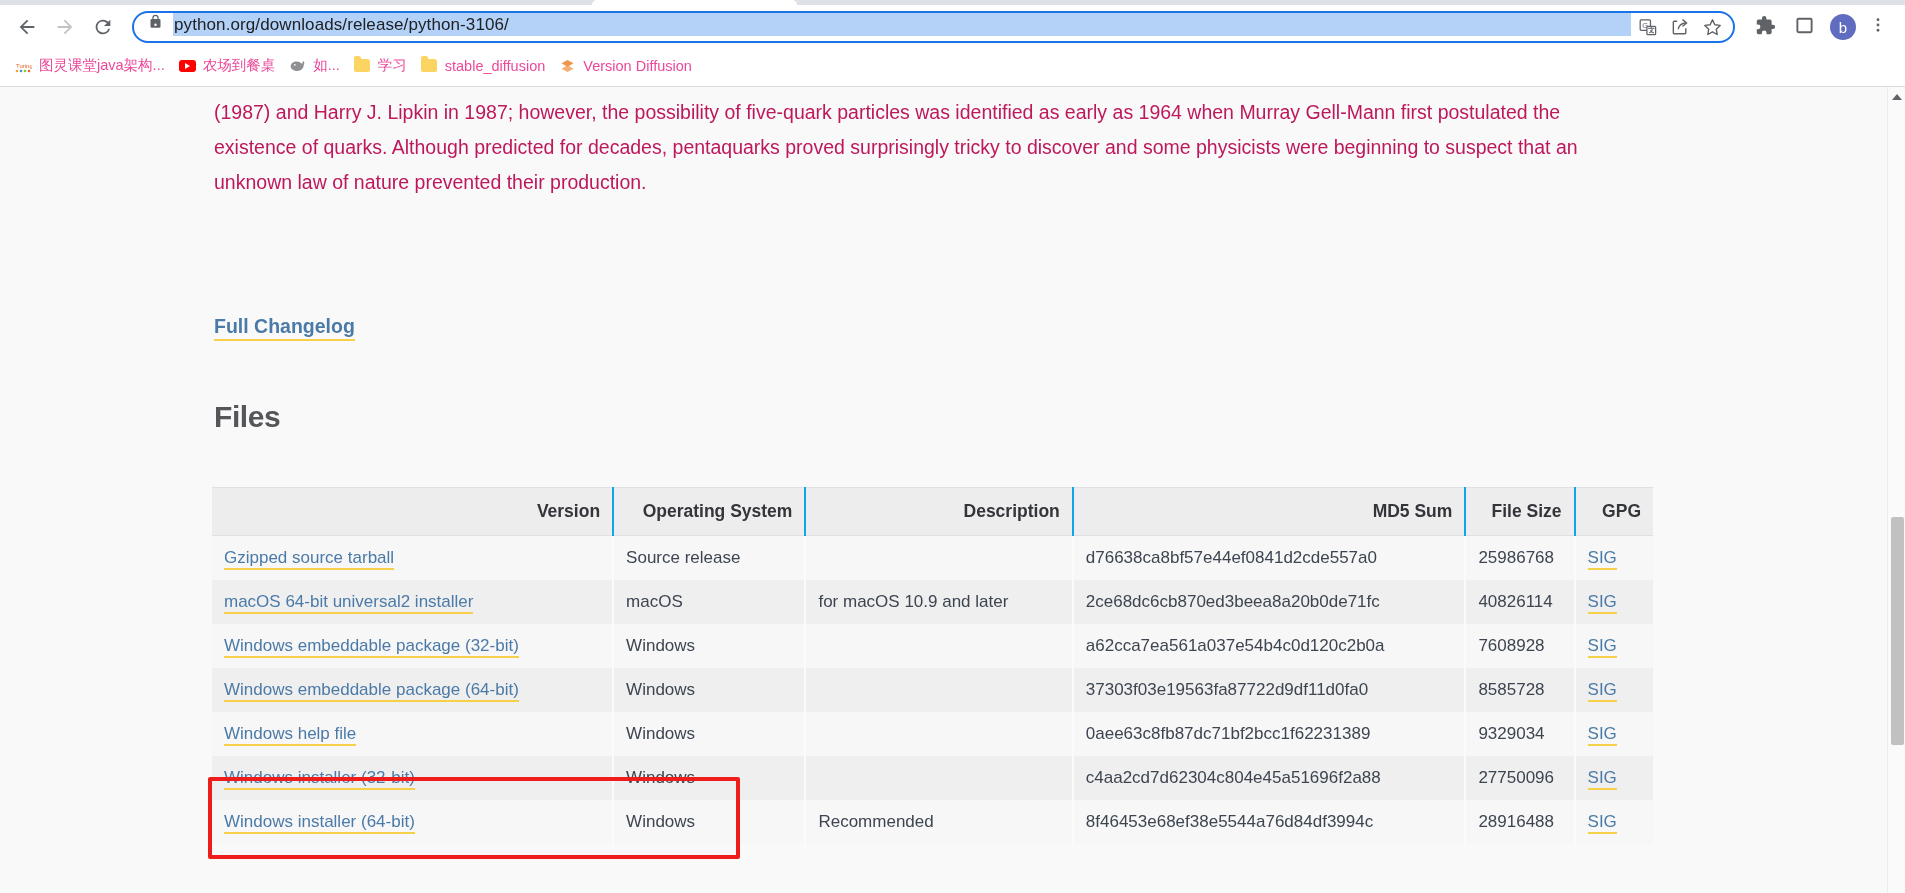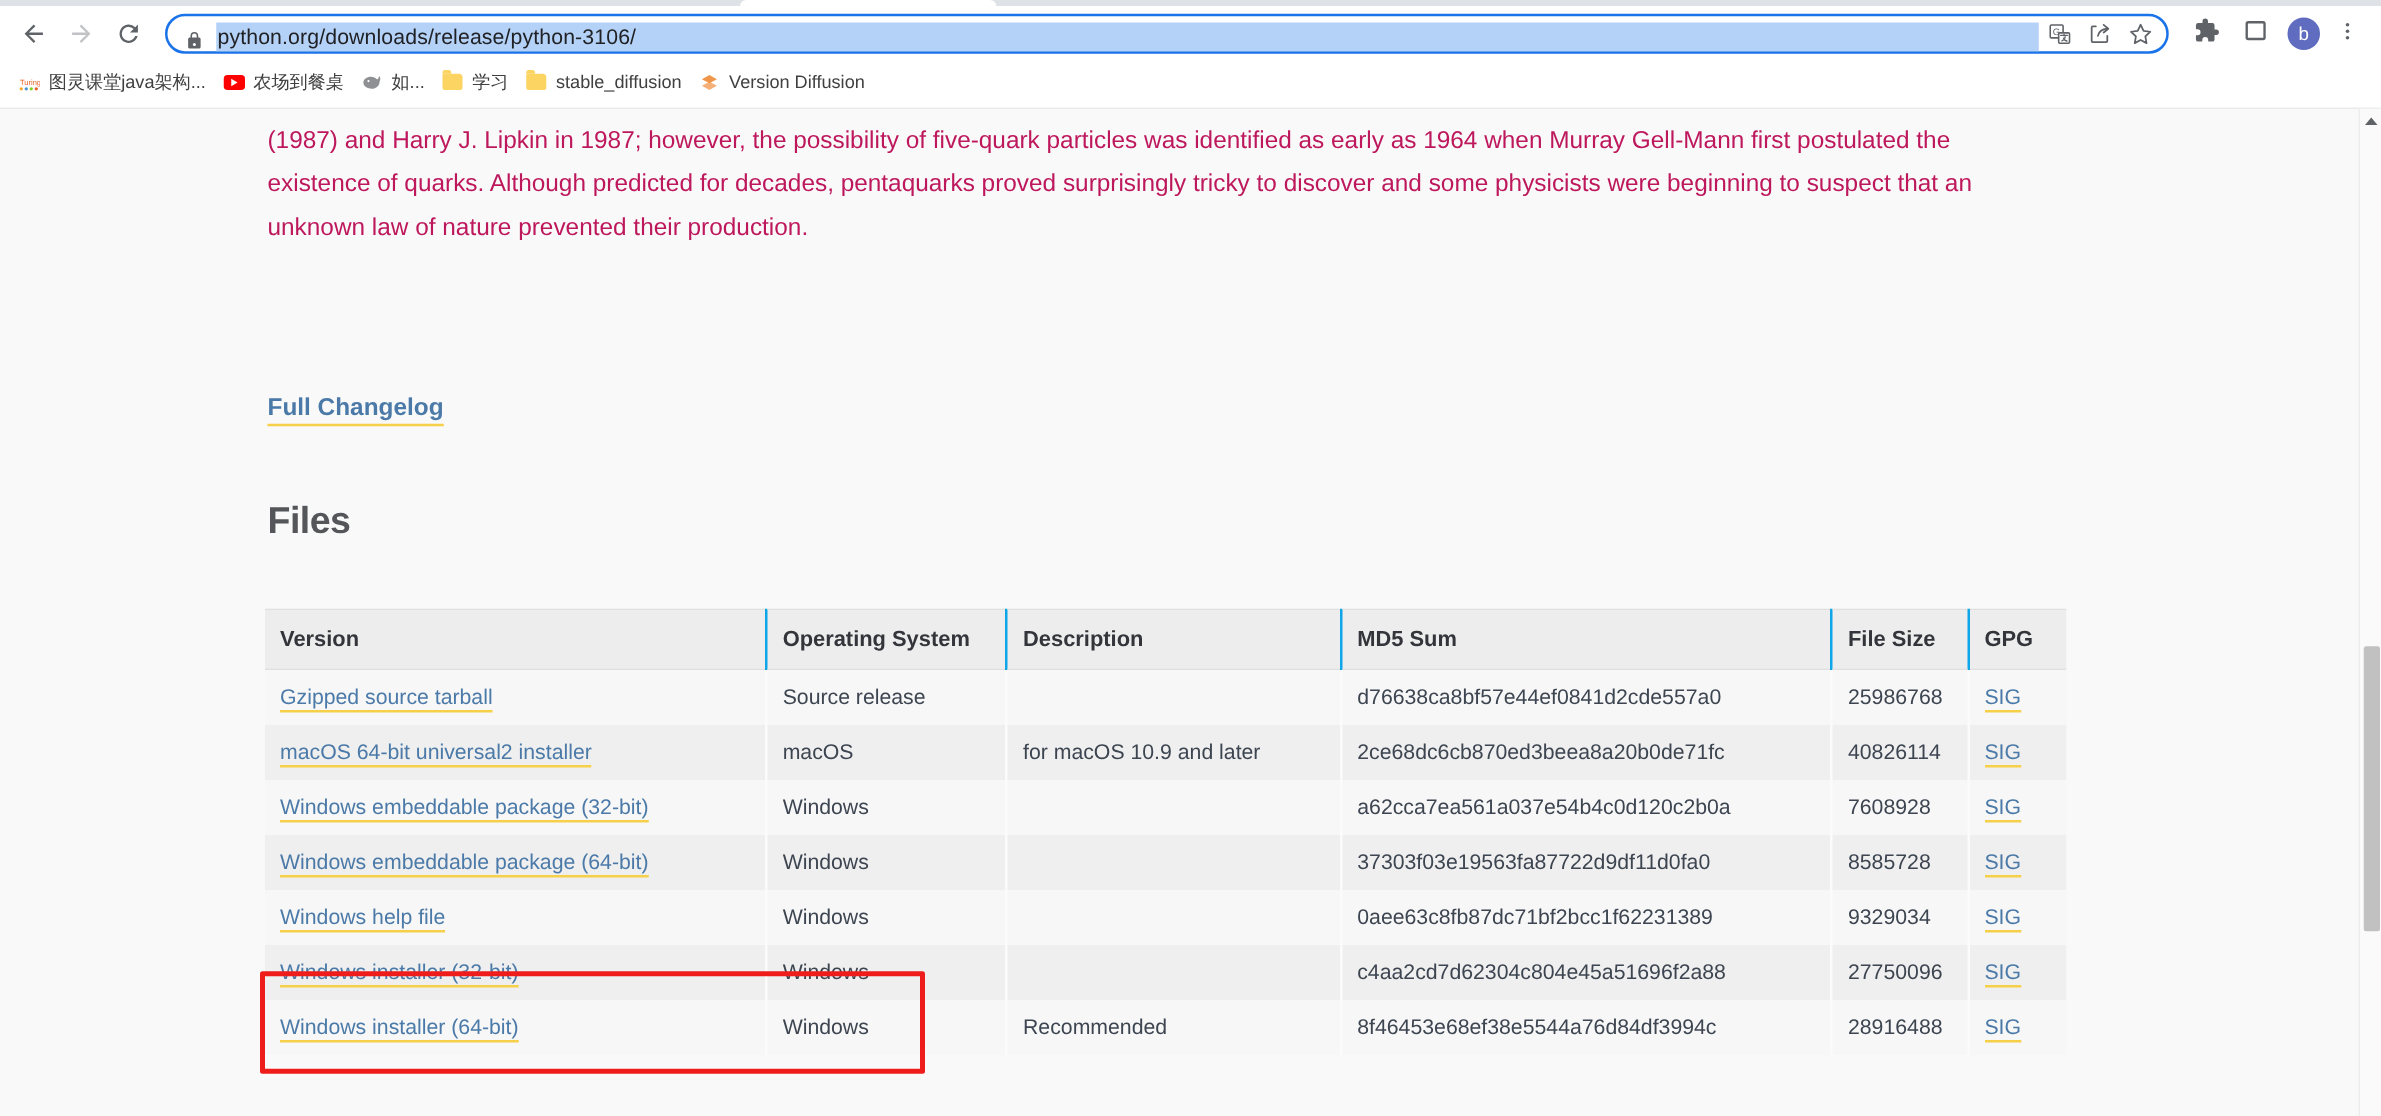--- a/index.html
+++ b/index.html
@@ -49,21 +49,21 @@
   .nav-btn svg { display: block; }
   .nav-btn.disabled svg { opacity: .38; }
 
   #omnibox {
     flex: 1 1 auto;
     height: 32px;
     margin: 0 8px 0 8px;
     border: 2px solid #1a73e8;
     border-radius: 18px;
     background: #ffffff;
-    display: flex; align-items: flex-end;
+    display: flex; align-items: flex-start;
     padding: 0 6px 0 14px;
     min-width: 0;
   }
   #lock-icon { flex: 0 0 auto; margin-right: 10px; display:flex; }
   #omnibox-url {
     flex: 1 1 auto;
     font-size: 17px;
     color: #202124;
     background: #b4d2f7;
     white-space: nowrap;
@@ -110,21 +110,21 @@
   .bookmark {
     display: flex; align-items: center;
     height: 28px;
     padding: 0 7px;
     border-radius: 4px;
     cursor: pointer;
     flex: 0 0 auto;
   }
   .bookmark-label {
     font-size: 14.5px;
-    color: #404040;
+    color: #ec4899;
     white-space: nowrap;
     margin-left: 7px;
   }
   .bm-ico { width: 17px; height: 17px; flex:0 0 auto; display:flex; align-items:center; justify-content:center;}
   .folder-ico {
     width: 16px; height: 13px;
     background: #fcd462;
     border-radius: 1px 3px 2px 2px;
     position: relative;
   }
@@ -184,21 +184,21 @@
     position: absolute;
     left: 212px; top: 400px;
     width: 1441px;
     border-collapse: collapse;
     font-size: 17px;
     color: #3d4551;
     background: #fbfbfb;
   }
   #files-table th {
     background: #ededed;
-    text-align: left;
+    text-align: right;
     font-weight: bold;
     font-size: 17.5px;
     color: #33353a;
     padding: 13px 12px 13px 12px;
     border: 1px solid #e0e0e0;
     border-left: none; border-right: none;
     height: 45px;
   }
   #files-table th + th { border-left: 2px solid #0ea5e9; margin-left: 40px; }
   #files-table td {

